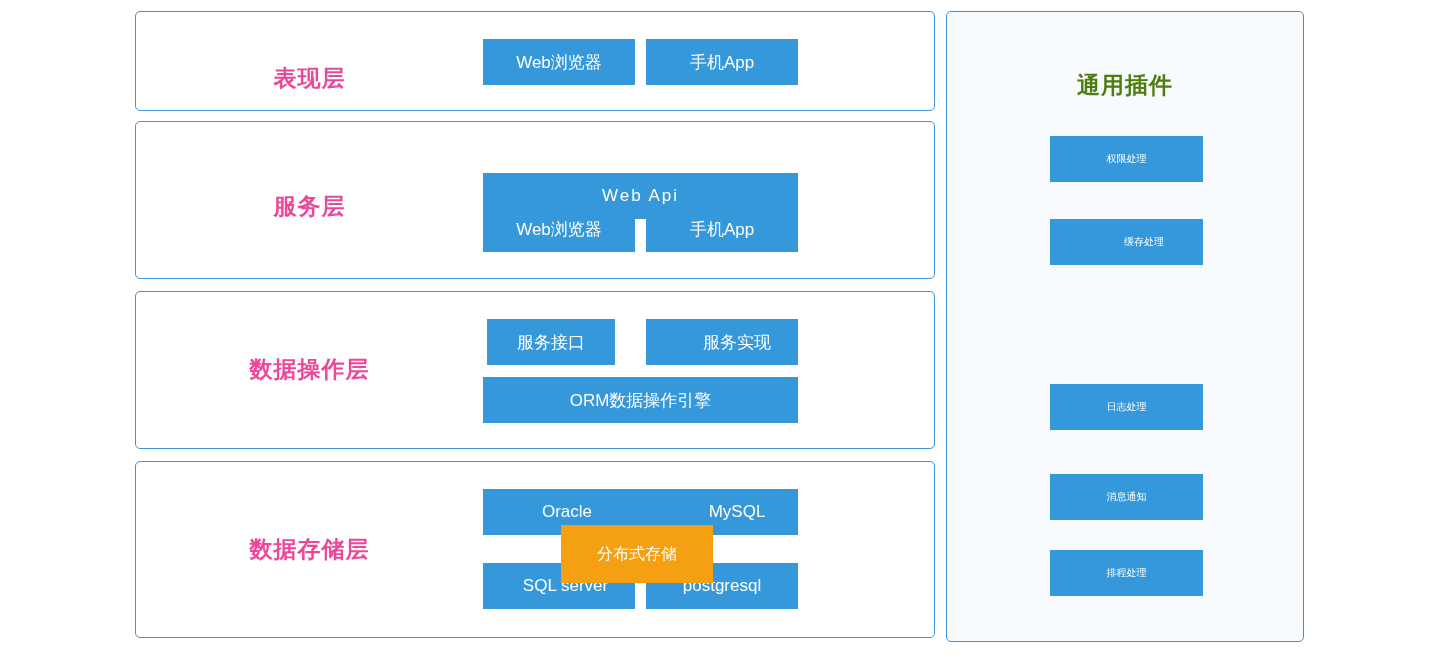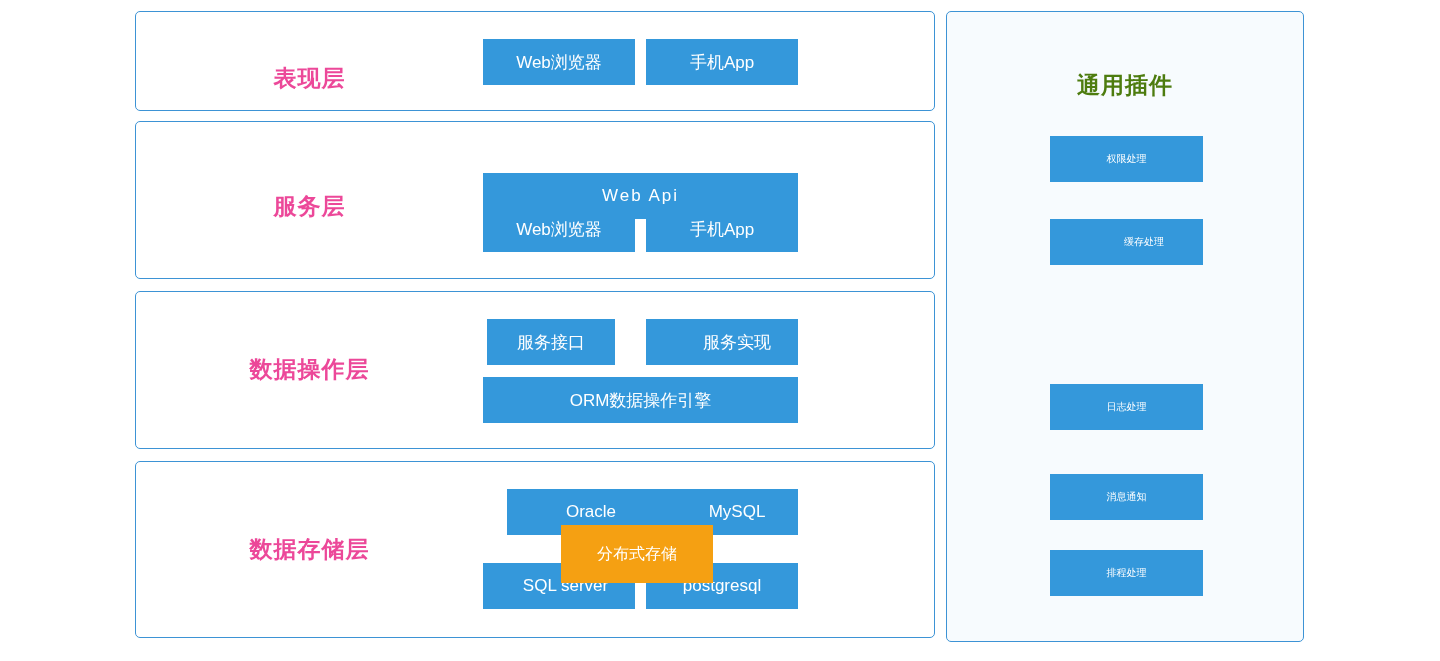--- a/index.html
+++ b/index.html
@@ -144,21 +144,21 @@
     <div class="boxes">
       <div class="blue-box" style="left:4px;top:27px;width:128px;">服务接口</div>
       <div class="blue-box" style="left:163px;top:27px;width:152px;padding-left:30px;">服务实现</div>
       <div class="blue-box" style="left:0px;top:85px;width:315px;">ORM数据操作引擎</div>
     </div>
   </div>
 
   <div class="layer-card" style="top:461px;height:177px;">
     <div class="layer-title" style="top:72px;">数据存储层</div>
     <div class="boxes">
-      <div class="blue-box" style="left:0px;top:27px;width:168px;margin-left:24px;">Oracle</div>
+      <div class="blue-box" style="left:0px;top:27px;width:168px;">Oracle</div>
       <div class="blue-box" style="left:163px;top:27px;width:152px;padding-left:30px;">MySQL</div>
       <div class="blue-box" style="left:0px;top:101px;width:152px;padding-left:13px;">SQL server</div>
       <div class="blue-box" style="left:163px;top:101px;width:152px;">postgresql</div>
       <div class="orange-box" style="left:78px;top:63px;width:152px;height:58px;">分布式存储</div>
     </div>
   </div>
 
   <div id="plugin-panel">
     <div id="plugin-title">通用插件</div>
 

